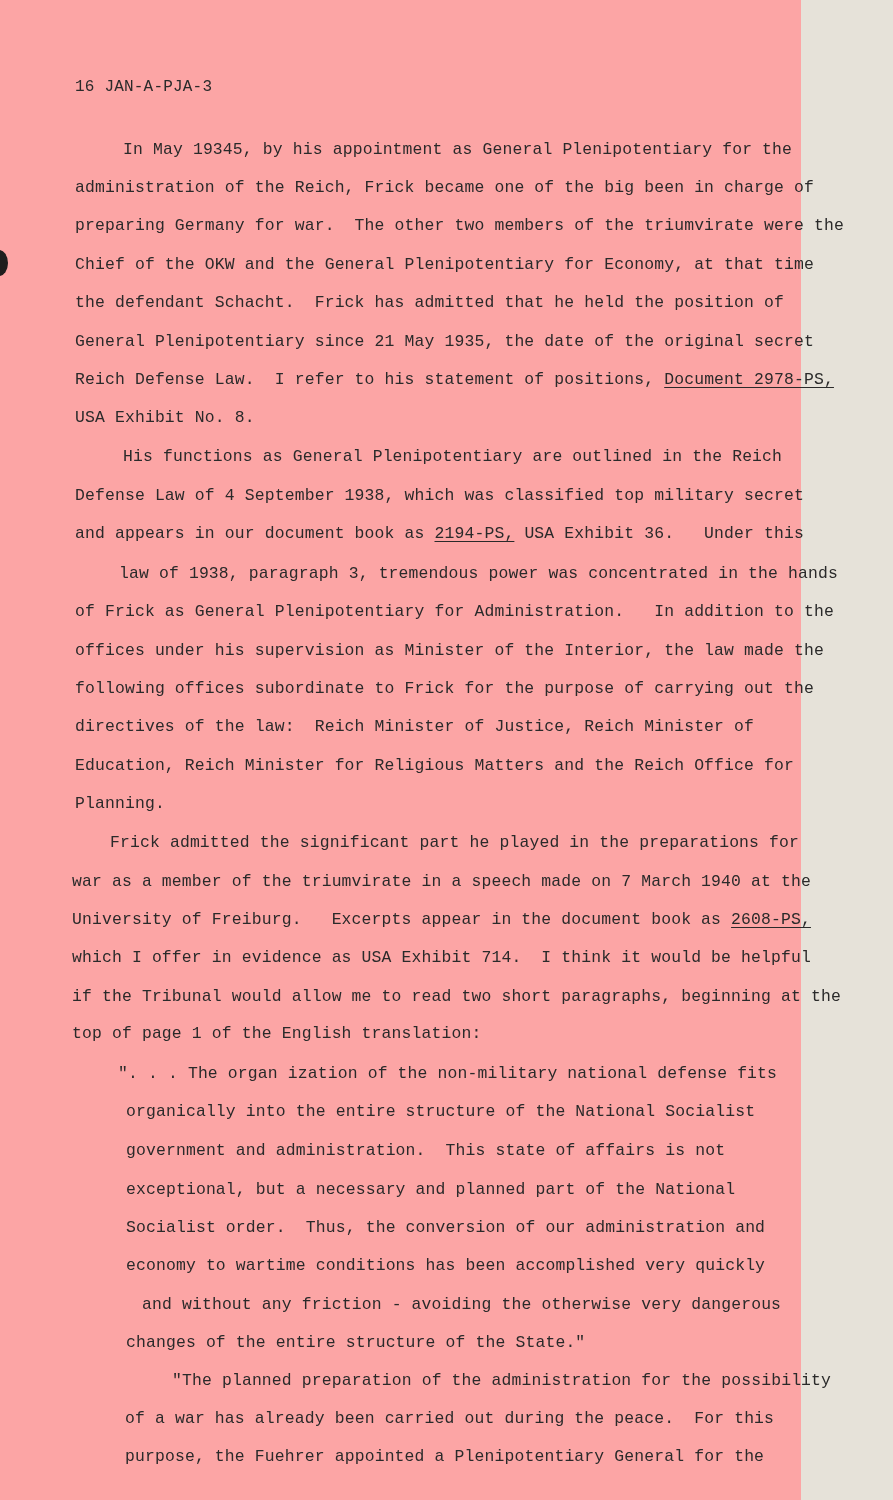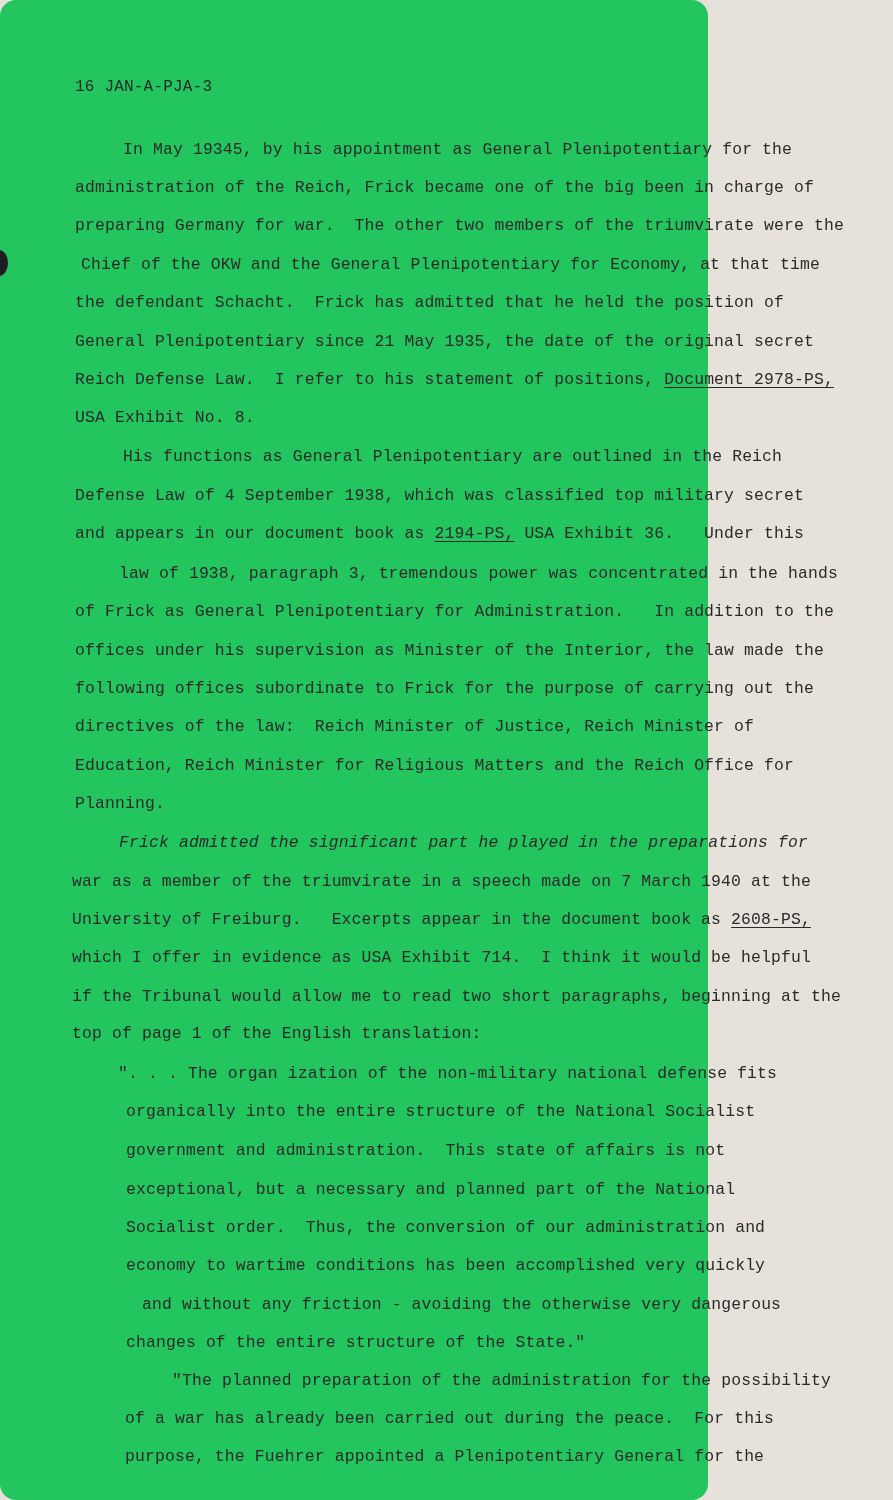--- a/index.html
+++ b/index.html
@@ -3,55 +3,55 @@
   <meta charset="utf-8">
   <style>
     html, body { margin:0; padding:0; }
     body {
       width:893px; height:1500px; overflow:hidden;
       background:#e6e2d9;
       font-family:"Liberation Mono", "DejaVu Sans Mono", monospace;
       color:#2a2a2a;
       position:relative;
     }
-    .page { position:absolute; left:0; top:0; width:708px; height:1500px;
-      background: #22c55e; border-radius: 16px; }
+    .page { position:absolute; left:0; top:0; width:801px; height:1500px;
+      background: #fca5a5; }
     .punch { position:absolute; left:-10px; top:250px; width:18px; height:26px;
       background:#1e1e1e; border-radius:50%; }
     .ref { position:absolute; left:75px; top:78px; font-size:16px; letter-spacing:0.2px; }
     .line { position:absolute; font-size:16.4px; white-space:pre; letter-spacing:0.15px; }
     .u { text-decoration: underline; text-underline-offset:3px; }
     .footer { position:absolute; left:0; width:893px; top:1479px; text-align:center; font-size:16px; }
   </style>
 </head>
 <body>
 
 <div class="page">
   <div class="punch"></div>
   <div class="ref">16 JAN-A-PJA-3</div>
   <div id="body-lines">
       <div class="line" style="left: 123px; top: 140px;"><span>In May 19345, by his appointment as General Plenipotentiary for the</span></div>
       <div class="line" style="left: 75px; top: 178px;"><span>administration of the Reich, Frick became one of the big been in charge of</span></div>
       <div class="line" style="left: 75px; top: 216px;"><span>preparing Germany for war.  The other two members of the triumvirate were the</span></div>
-      <div class="line" style="left: 81px; top: 255px;"><span>Chief of the OKW and the General Plenipotentiary for Economy, at that time</span></div>
+      <div class="line" style="left: 75px; top: 255px;"><span>Chief of the OKW and the General Plenipotentiary for Economy, at that time</span></div>
       <div class="line" style="left: 75px; top: 293px;"><span>the defendant Schacht.  Frick has admitted that he held the position of</span></div>
       <div class="line" style="left: 75px; top: 332px; text-align: right;"><span>General Plenipotentiary since 21 May 1935, the date of the original secret</span></div>
       <div class="line" style="left: 75px; top: 370px;"><span>Reich Defense Law.  I refer to his statement of positions, </span><span class="u">Document 2978-PS,</span></div>
       <div class="line" style="left: 75px; top: 408px;"><span>USA Exhibit No. 8.</span></div>
       <div class="line" style="left: 123px; top: 447px;"><span>His functions as General Plenipotentiary are outlined in the Reich</span></div>
       <div class="line" style="left: 75px; top: 486px;"><span>Defense Law of 4 September 1938, which was classified top military secret</span></div>
       <div class="line" style="left: 75px; top: 524px;"><span>and appears in our document book as </span><span class="u">2194-PS,</span><span> USA Exhibit 36.   Under this</span></div>
       <div class="line" style="left: 75px; top: 564px; margin-left: 44px;"><span>law of 1938, paragraph 3, tremendous power was concentrated in the hands</span></div>
       <div class="line" style="left: 75px; top: 602px;"><span>of Frick as General Plenipotentiary for Administration.   In addition to the</span></div>
       <div class="line" style="left: 75px; top: 641px;"><span>offices under his supervision as Minister of the Interior, the law made the</span></div>
       <div class="line" style="left: 75px; top: 679px;"><span>following offices subordinate to Frick for the purpose of carrying out the</span></div>
       <div class="line" style="left: 75px; top: 717px;"><span>directives of the law:  Reich Minister of Justice, Reich Minister of</span></div>
       <div class="line" style="left: 75px; top: 756px;"><span>Education, Reich Minister for Religious Matters and the Reich Office for</span></div>
       <div class="line" style="left: 75px; top: 794px;"><span>Planning.</span></div>
-      <div class="line" style="left: 119px; top: 833px; font-style: italic;"><span>Frick admitted the significant part he played in the preparations for</span></div>
+      <div class="line" style="left: 110px; top: 833px;"><span>Frick admitted the significant part he played in the preparations for</span></div>
       <div class="line" style="left: 72px; top: 872px;"><span>war as a member of the triumvirate in a speech made on 7 March 1940 at the</span></div>
       <div class="line" style="left: 72px; top: 910px;"><span>University of Freiburg.   Excerpts appear in the document book as </span><span class="u">2608-PS,</span></div>
       <div class="line" style="left: 72px; top: 948px;"><span>which I offer in evidence as USA Exhibit 714.  I think it would be helpful</span></div>
       <div class="line" style="left: 72px; top: 987px;"><span>if the Tribunal would allow me to read two short paragraphs, beginning at the</span></div>
       <div class="line" style="left: 72px; top: 1024px;"><span>top of page 1 of the English translation:</span></div>
       <div class="line" style="left: 118px; top: 1064px;"><span>". . . The organ ization of the non-military national defense fits</span></div>
       <div class="line" style="left: 126px; top: 1102px;"><span>organically into the entire structure of the National Socialist</span></div>
       <div class="line" style="left: 126px; top: 1141px;"><span>government and administration.  This state of affairs is not</span></div>
       <div class="line" style="left: 126px; top: 1180px;"><span>exceptional, but a necessary and planned part of the National</span></div>
       <div class="line" style="left: 126px; top: 1218px;"><span>Socialist order.  Thus, the conversion of our administration and</span></div>

